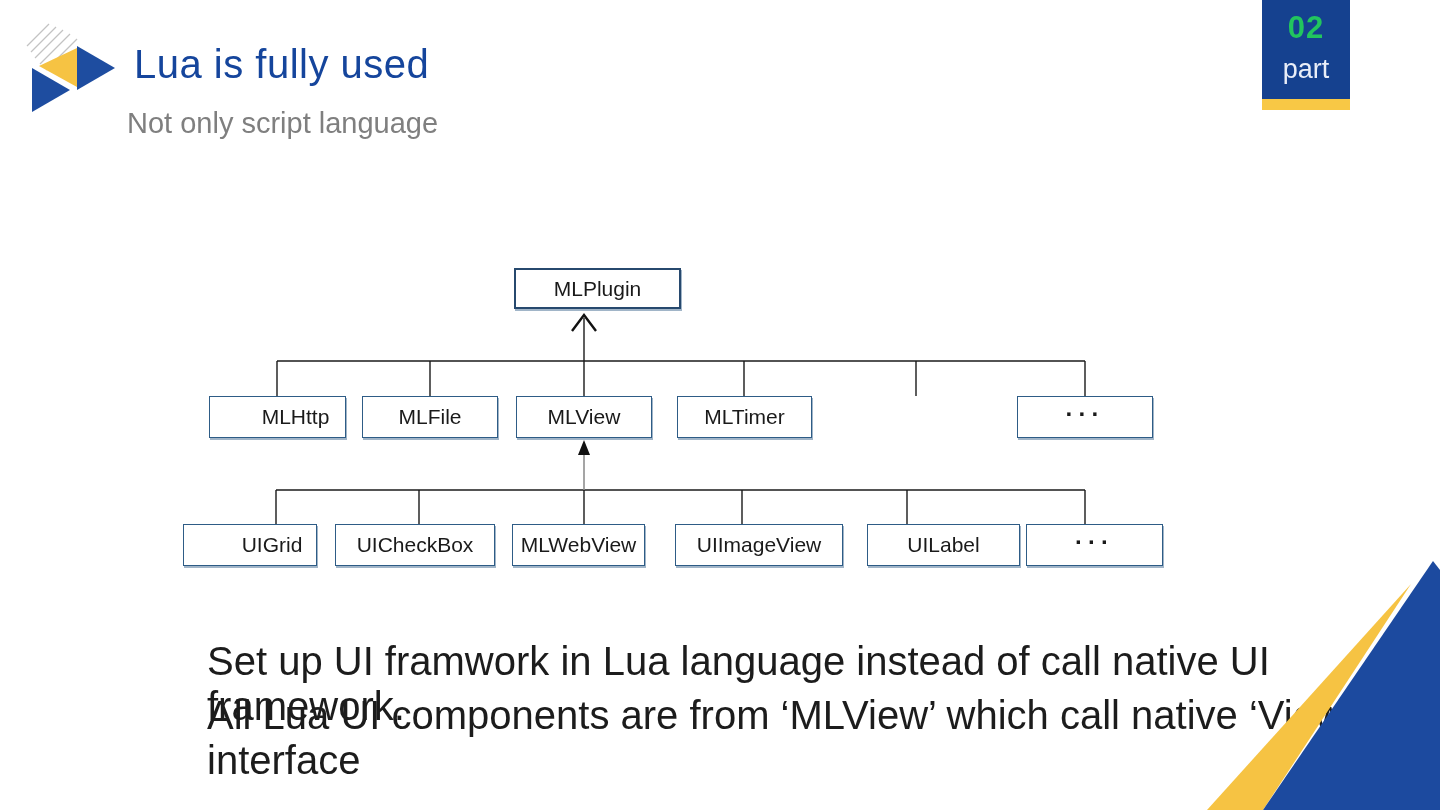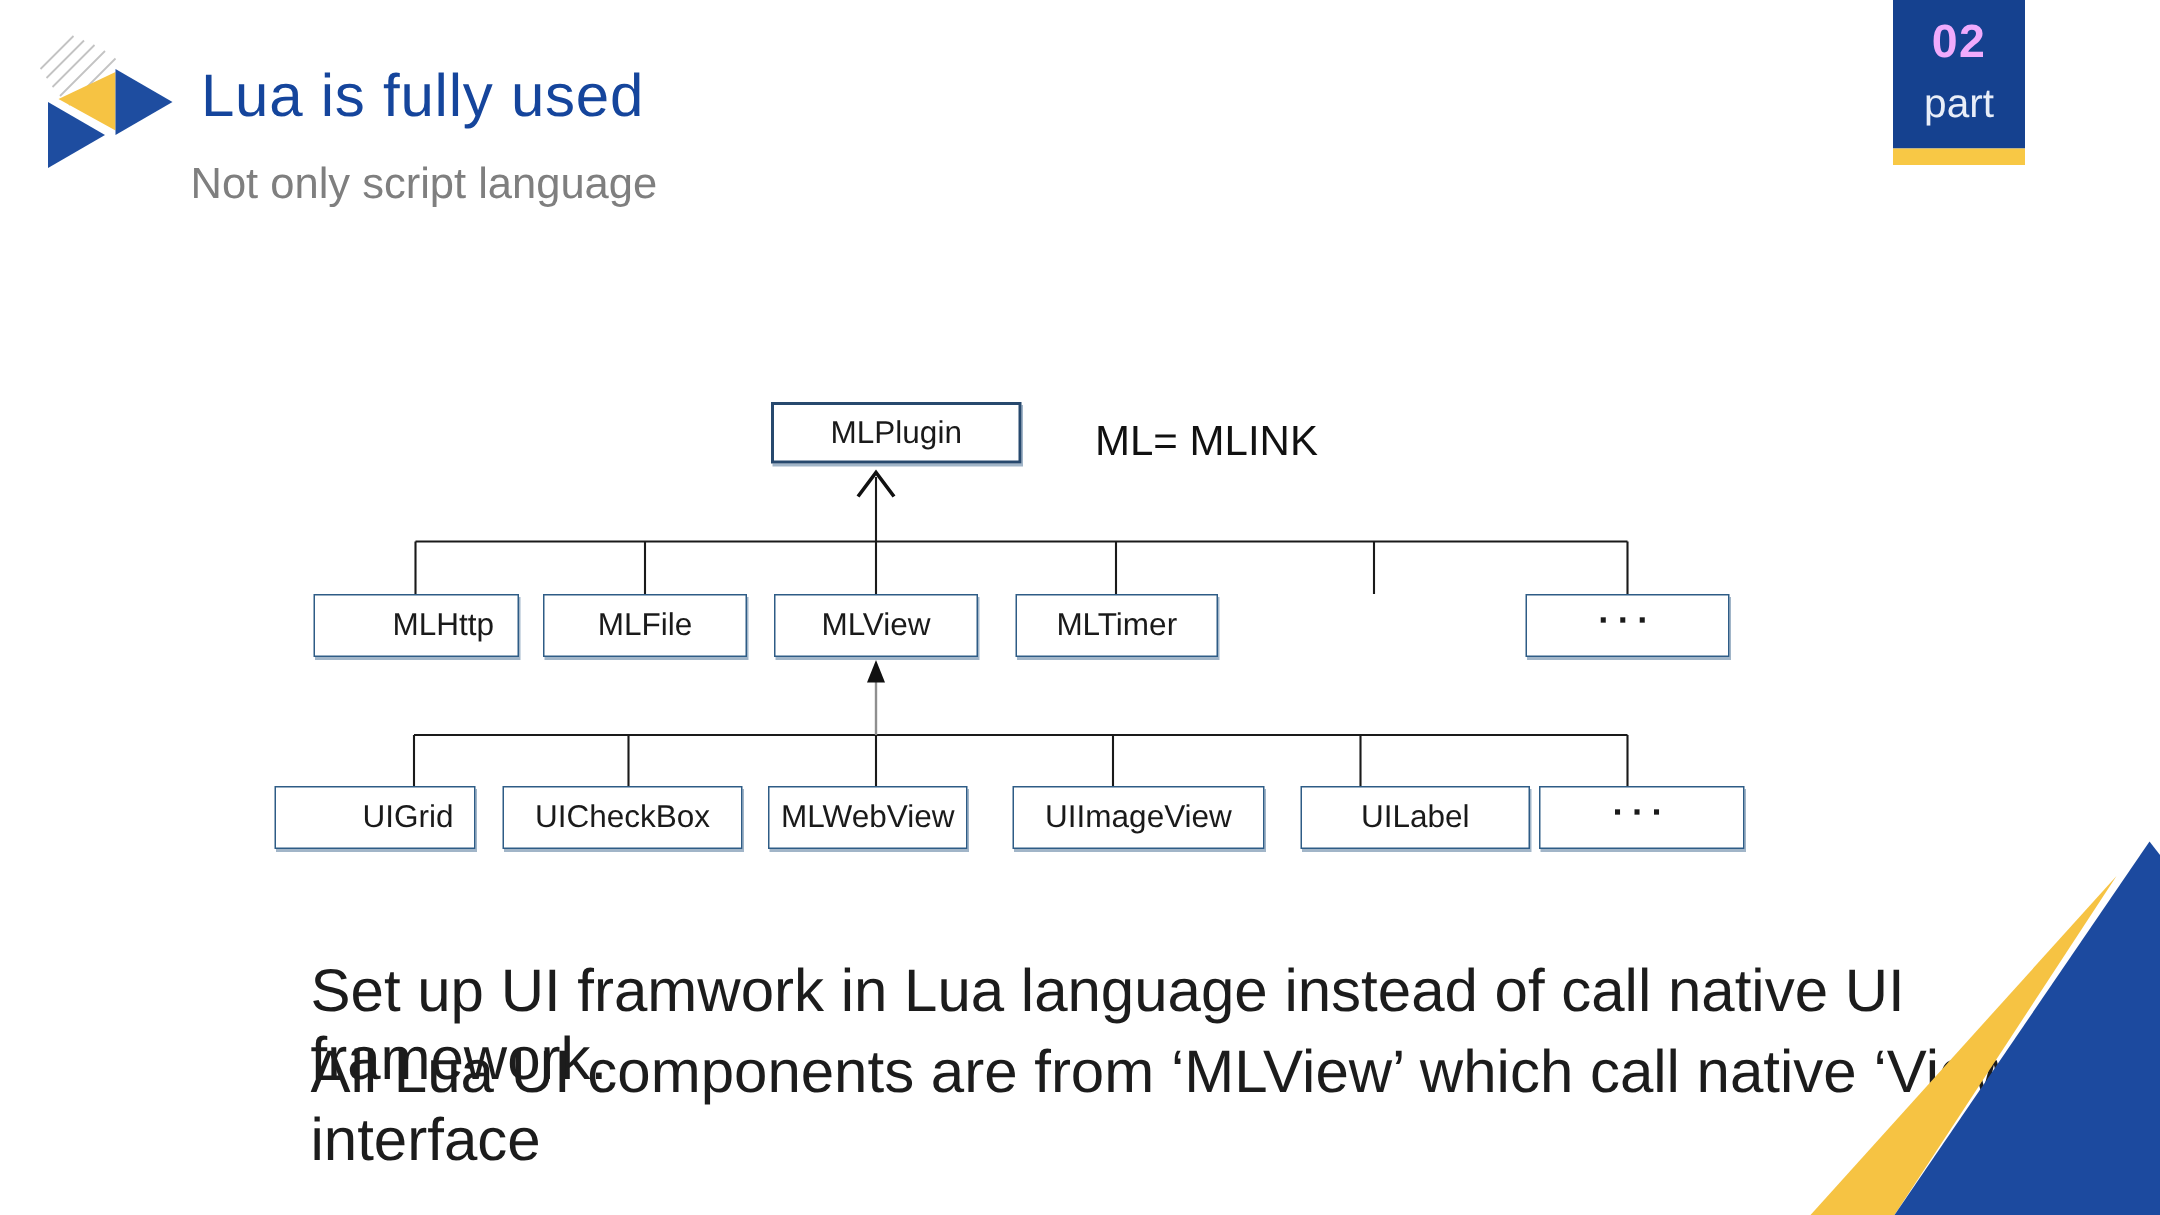--- a/index.html
+++ b/index.html
@@ -16,21 +16,21 @@
   .slide-subtitle{
     position:absolute;left:127px;top:106px;font-size:29px;line-height:34px;
     color:#7f7f7f;font-weight:400;
   }
   
   .part-badge{position:absolute;left:1262px;top:0;width:88px;}
   .part-badge .blue-box{
     background:#15418f;height:99px;display:flex;flex-direction:column;
     align-items:center;justify-content:flex-start;
   }
-  .part-number{color:#f0abfc;font-size:31px;font-weight:700;margin-top:10px;letter-spacing:1px;}
+  .part-number{color:#22c55e;font-size:31px;font-weight:700;margin-top:10px;letter-spacing:1px;}
   .part-label{color:#e9eef8;font-size:27px;font-weight:400;margin-top:8px;}
   .part-underline{height:11px;background:#f8c845;width:100%;}
   
   .node{
     position:absolute;box-sizing:border-box;background:#ffffff;
     border:1.5px solid #2e5c86;display:flex;align-items:center;justify-content:center;
     font-size:21px;color:#1a1a1a;box-shadow:1px 2px 0 rgba(46,92,134,0.45);
   }
   .node.root{border-width:2px;border-color:#27496e;}
   .node.dots{font-size:24px;letter-spacing:5px;font-weight:700;padding-bottom:6px;}
@@ -90,21 +90,20 @@
     </g>
 
     <polyline points="572,331 584,315 596,331" fill="none" stroke="#111111" stroke-width="2.4"></polyline>
 
     <line x1="584" y1="490" x2="584" y2="446" stroke="#8f8f8f" stroke-width="1.6"></line>
     <polygon points="584,440 578,455 590,455" fill="#111111"></polygon>
   </svg>
 
   <div class="node root" style="left:514px;top:268px;width:167px;height:41px;">MLPlugin</div>
 
-  <div class="diagram-annotation">ML= MLINK</div>
 
   <div class="node row2" style="left:209px;width:137px;padding-left:36px;">MLHttp</div>
   <div class="node row2" style="left:362px;width:136px;">MLFile</div>
   <div class="node row2" style="left:516px;width:136px;">MLView</div>
   <div class="node row2" style="left:677px;width:135px;">MLTimer</div>
   <div class="node row2 dots" style="left:1017px;width:136px;">···</div>
 
   <div class="node row3" style="left:183px;width:134px;padding-left:44px;">UIGrid</div>
   <div class="node row3" style="left:335px;width:160px;">UICheckBox</div>
   <div class="node row3" style="left:512px;width:133px;">MLWebView</div>

